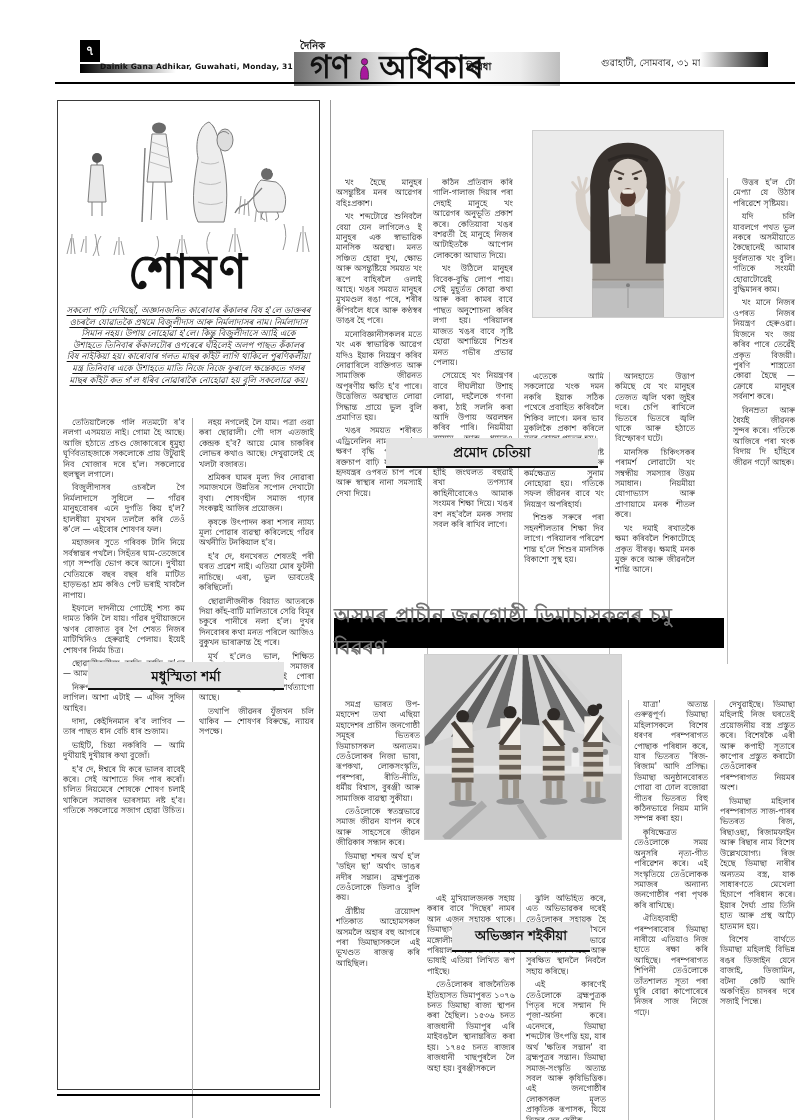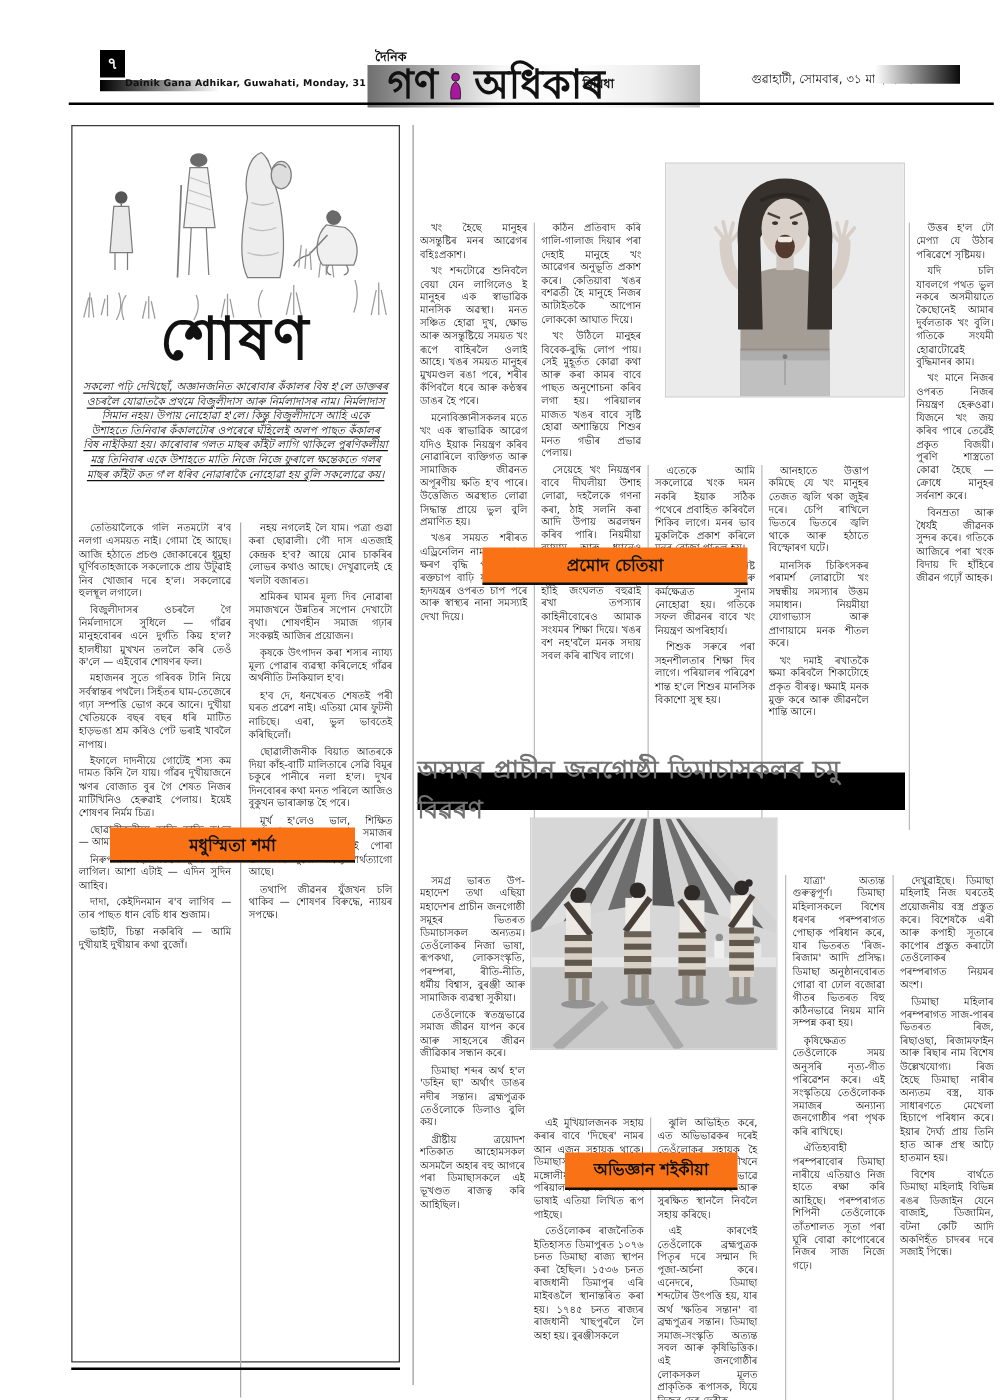--- a/index.html
+++ b/index.html
@@ -24,21 +24,21 @@
   #feature-box{left:57px;top:100px;width:263px;height:990px;border:1px solid #3a3a3a;box-sizing:border-box;}
   #feature-illo{left:59px;top:102px;width:258px;height:160px;}
   #feature-title{left:57px;top:248px;width:263px;text-align:center;font-size:47px;font-weight:900;
     letter-spacing:2px;line-height:1;}
   #feature-intro{left:66px;top:305px;width:245px;font-size:8.5px;font-style:italic;line-height:11.6px;
     text-align:center;text-decoration:underline;text-underline-offset:2px;}
   .col{overflow:hidden;box-sizing:border-box;margin-top:48px;}
   .col p{margin:0 0 3px 0;text-indent:9px;font-size:8px;line-height:10.4px;text-align:justify;}
   #fcol1{left:63px;top:370px;width:122px;height:700px;}
   #fcol2{left:192px;top:370px;width:122px;height:700px;border-left:1px solid #aaa;padding-left:6px;}
-  .byline{background:#f97316;border-bottom:2px solid #111;font-weight:bold;font-size:13.5px;
+  .byline{background:#e5e5e5;border-bottom:2px solid #111;font-weight:bold;font-size:13.5px;
     text-align:center;padding-top:4px;z-index:6;white-space:nowrap;}
   #feature-byline{left:88px;top:662px;width:196px;height:22px;}
   #feature-bottom-rule{left:57px;top:1094px;width:263px;height:2px;background:#000;}
   
   #main-vrule{left:330px;top:100px;width:1px;height:1008px;background:#9a9a9a;}
   #main-headline{left:334px;top:84px;width:462px;height:42px;text-align:center;font-size:38px;
     font-weight:800;letter-spacing:7px;line-height:42px;}
   #main-photo{left:532px;top:130px;width:192px;height:188px;border:1px solid #cfcfcf;box-sizing:border-box;}
   #mcol1{left:336px;top:130px;width:86px;height:486px;}
   #mcol2{left:427px;top:130px;width:86px;height:486px;border-left:1px solid #bbb;padding-left:5px;}
@@ -121,20 +121,21 @@
   <div class="abs" id="feature-intro">সকলো পঢ়ি দেখিছোঁ, অজ্ঞানজনিত কাৰোবাৰ কঁকালৰ বিষ হ'লে ডাক্তৰৰ ওচৰলৈ যোৱাতকৈ প্ৰথমে বিজুলীদাস আৰু নিৰ্মলাদাসৰ নাম। নিৰ্মলাদাস সিমান নহয়। উপায় নোহোৱা হ'লে। কিন্তু বিজুলীদাসে আহি একে উশাহতে তিনিবাৰ কঁকালটোৰ ওপৰেৰে ঘঁহিলেই অলপ পাছত কঁকালৰ বিষ নাইকিয়া হয়। কাৰোবাৰ গলত মাছৰ কাঁইট লাগি থাকিলে পুৰণিকলীয়া মন্ত্ৰ তিনিবাৰ একে উশাহতে মাতি নিজে নিজে ফুৰালে ক্ষন্তেকতে গলৰ মাছৰ কাঁইট কত গ'ল ধৰিব নোৱাৰাকৈ নোহোৱা হয় বুলি সকলোৱে কয়।</div>
   <div class="abs col" id="fcol1">
       <p>তেতিয়ালৈকে গলি নতমটো ৰ'ব নলগা এসময়ত নাই। গোমা হৈ আছে। আজি হঠাতে প্ৰচণ্ড জোকাৰেৰে ধূমুহা ঘূৰ্ণিবতাহজাকে সকলোকে প্ৰায় উটুৱাই নিব খোজাৰ দৰে হ'ল। সকলোৱে হুলস্থূল লগালে।</p>
       <p>বিজুলীদাসৰ ওচৰলৈ গৈ নিৰ্মলাদাসে সুধিলে — গাঁৱৰ মানুহবোৰৰ এনে দুৰ্গতি কিয় হ'ল? হালধীয়া মুখখন তললৈ কৰি তেওঁ ক'লে — এইবোৰ শোষণৰ ফল।</p>
       <p>মহাজনৰ সুতে গৰিবক টানি নিয়ে সৰ্বস্বান্তৰ পথলৈ। সিহঁতৰ ঘাম-তেজেৰে গঢ়া সম্পত্তি ভোগ কৰে আনে। দুখীয়া খেতিয়কে বছৰ বছৰ ধৰি মাটিত হাড়ভঙা শ্ৰম কৰিও পেট ভৰাই খাবলৈ নাপায়।</p>
       <p>ইফালে দাদনীয়ে গোটেই শস্য কম দামত কিনি লৈ যায়। গাঁৱৰ দুখীয়াজনে ঋণৰ বোজাত বুৰ গৈ শেষত নিজৰ মাটিখিনিও হেৰুৱাই পেলায়। ইয়েই শোষণৰ নিৰ্মম চিত্ৰ।</p>
       <p>ছোৱালীজনীয়ে কান্দি কান্দি ক'লে — আমাৰ ভাগ্যত ইমান দুখ কিয়?</p>
       <p>নিৰুপায় সৰ্বহাৰাসকলে পুনৰ কামত লাগিল। আশা এটাই — এদিন সুদিন আহিব।</p>
       <p>দাদা, কেইদিনমান ৰ'ব লাগিব — তাৰ পাছত ধান বেচি ধাৰ শুজাম।</p>
       <p>ভাইটি, চিন্তা নকৰিবি — আমি দুখীয়াই দুখীয়াৰ কথা বুজোঁ।</p>
+      <p>হ'ব দে, ঈশ্বৰে যি কৰে ভালৰ বাবেই কৰে। সেই আশাতে দিন পাৰ কৰোঁ। চলিত নিয়মেৰে শোষকে শোষণ চলাই থাকিলে সমাজৰ ভাৰসাম্য নষ্ট হ'ব। গতিকে সকলোৱে সজাগ হোৱা উচিত।</p>
     </div>
   <div class="abs col" id="fcol2">
       <p>নহয় নগলেই লৈ যাম। পত্ৰা গুৱা কৰা ছোৱালী। গৌ দাস এতজাই কেন্দ্ৰক হ'ব? আয়ে মোৰ চাকৰিৰ লোভৰ কথাও আছে। দেখুৱালেই হে খলটা বজাৰত।</p>
       <p>শ্ৰমিকৰ ঘামৰ মূল্য দিব নোৱাৰা সমাজখনে উন্নতিৰ সপোন দেখাটো বৃথা। শোষণহীন সমাজ গঢ়াৰ সংকল্পই আজিৰ প্ৰয়োজন।</p>
       <p>কৃষকে উৎপাদন কৰা শস্যৰ ন্যায্য মূল্য পোৱাৰ ব্যৱস্থা কৰিলেহে গাঁৱৰ অৰ্থনীতি টনকিয়াল হ'ব।</p>
       <p>হ'ব দে, ধনখেৰত শেষতই পৰী ঘৰত প্ৰৱেশ নাই। এতিয়া মোৰ ফুটনী নাচিছে। এৰা, ভুল ভাবতেই কৰিছিলোঁ।</p>
       <p>ছোৱালীজনীক বিয়াত আতৰকে দিয়া কাঁহ-বাটি মালিতাৰে সেৱি বিমূৰ চকুৰে পানীৰে নলা হ'ল। দুখৰ দিনবোৰৰ কথা মনত পৰিলে আজিও বুকুখন ভাৰাক্ৰান্ত হৈ পৰে।</p>
       <p>মূৰ্খ হ'লেও ভাল, শিক্ষিত বুৰ্জুৱাতকৈ নম্ৰ মানুহেই সমাজৰ সম্পদ। লেখ-থম পালেই পোৰা উপাৰ্জনত সুখো আছে, স্বাৰ্থত্যাগো আছে।</p>
       <p>তথাপি জীৱনৰ যুঁজখন চলি থাকিব — শোষণৰ বিৰুদ্ধে, ন্যায়ৰ সপক্ষে।</p>
     </div>

